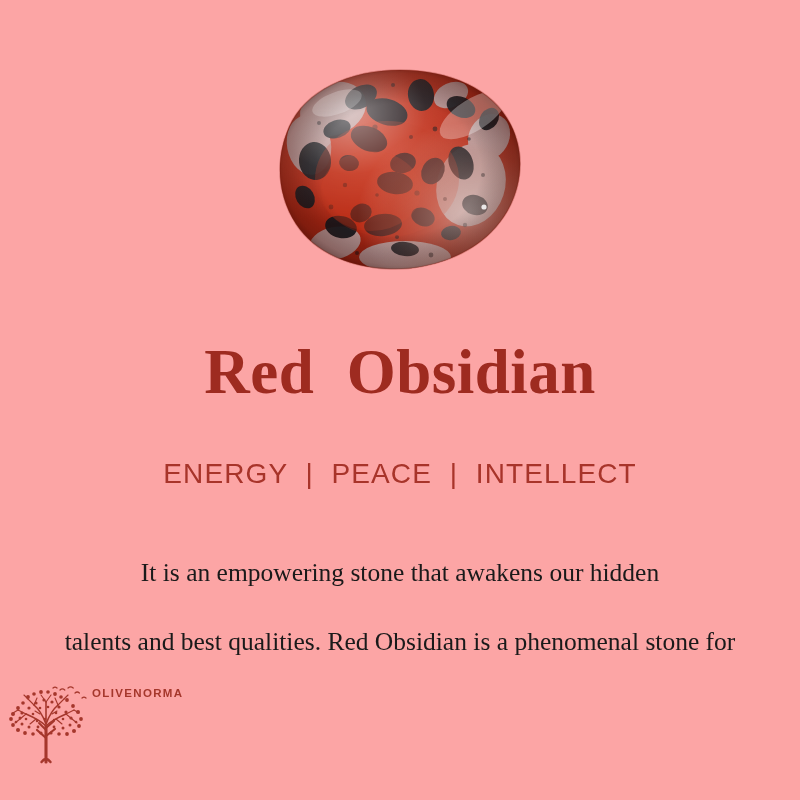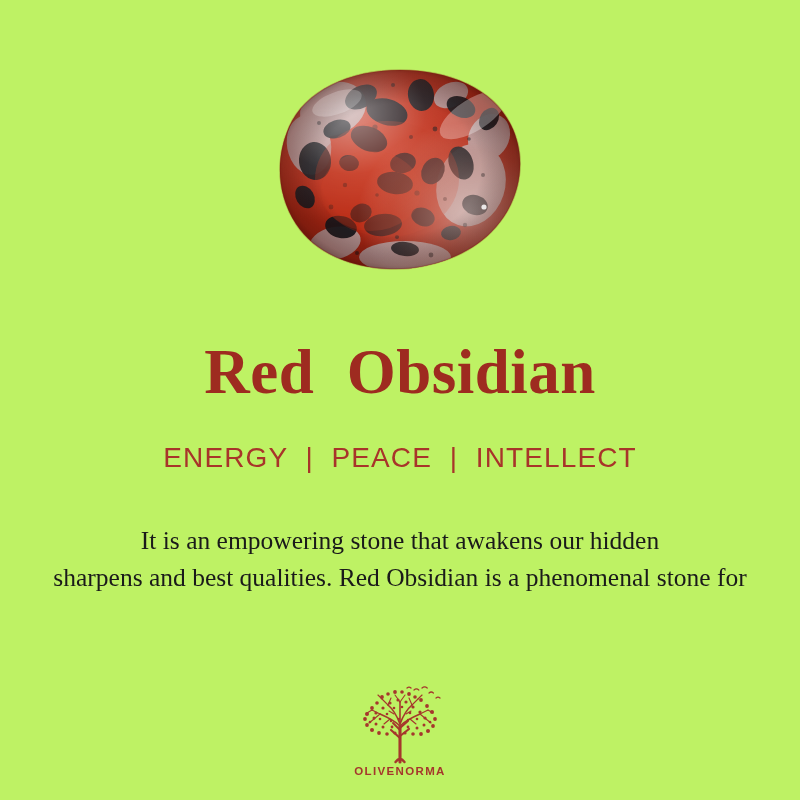--- a/index.html
+++ b/index.html
@@ -12,21 +12,21 @@
     height: 800px;
     overflow: hidden;
     font-family: "Liberation Serif", serif;
     -webkit-font-smoothing: antialiased;
   }
 
   .page {
     position: relative;
     width: 800px;
     height: 800px;
-    background: #bef264;
+    background: #fca5a5;
   }
 
   
   .stone-wrap {
     position: absolute;
     left: 0;
     top: 62px;
     width: 800px;
     height: 215px;
     display: flex;
@@ -52,21 +52,21 @@
     line-height: 72px;
     color: #9E2B20;
     letter-spacing: 0.5px;
     white-space: pre;
   }
 
   
   .subtitle {
     position: absolute;
     left: 0;
-    top: 441px;
+    top: 457px;
     width: 800px;
     text-align: center;
     font-family: "Liberation Sans", sans-serif;
     font-weight: 400;
     font-size: 28px;
     line-height: 34px;
     color: #A8342A;
     letter-spacing: 1.1px;
     white-space: pre;
   }
@@ -79,31 +79,32 @@
     width: 764px;
     text-align: center;
     font-family: "Liberation Serif", serif;
     font-size: 25.5px;
     line-height: 37px;
     color: #1a1a1a;
   }
   .body-copy .line {
     display: block;
     white-space: pre;
+    margin-top: 32px;
   }
 
   
   .logo {
     position: absolute;
     left: 0;
     top: 686px;
     width: 800px;
     display: flex;
-    flex-direction: column;
-    align-items: center;
+    flex-direction: row;
+    align-items: flex-start;
   }
   .logo-mark {
     display: block;
     width: 92px;
     height: 78px;
   }
   .logo-text {
     margin-top: 1px;
     font-family: "Liberation Sans", sans-serif;
     font-weight: bold;
@@ -230,21 +231,21 @@
                C 30 24, 74 3, 125 3 Z" fill="none" stroke="#7d1c0d" stroke-opacity="0.30" stroke-width="1.5"></path>
     </svg>
   </div>
 
   <div class="title">Red  Obsidian</div>
 
   <div class="subtitle">ENERGY  |  PEACE  |  INTELLECT</div>
 
   <div class="body-copy">
     <span class="line">It is an empowering stone that awakens our hidden</span>
-    <span class="line">sharpens and best qualities. Red Obsidian is a phenomenal stone for</span>
+    <span class="line">talents and best qualities. Red Obsidian is a phenomenal stone for</span>
   </div>
 
   <div class="logo">
     <svg class="logo-mark" viewBox="0 0 92 78" aria-hidden="true">
       <g stroke="#A5372C" fill="none" stroke-linecap="round">
 
         <path d="M46 76 L46 40" stroke-width="3.1"></path>
         <path d="M41.5 76 q4.5 -6 9 0" stroke-width="2.4"></path>
         <path d="M46 52 L37 44" stroke-width="2.2"></path>
         <path d="M46 50 L55 43" stroke-width="2.2"></path>

